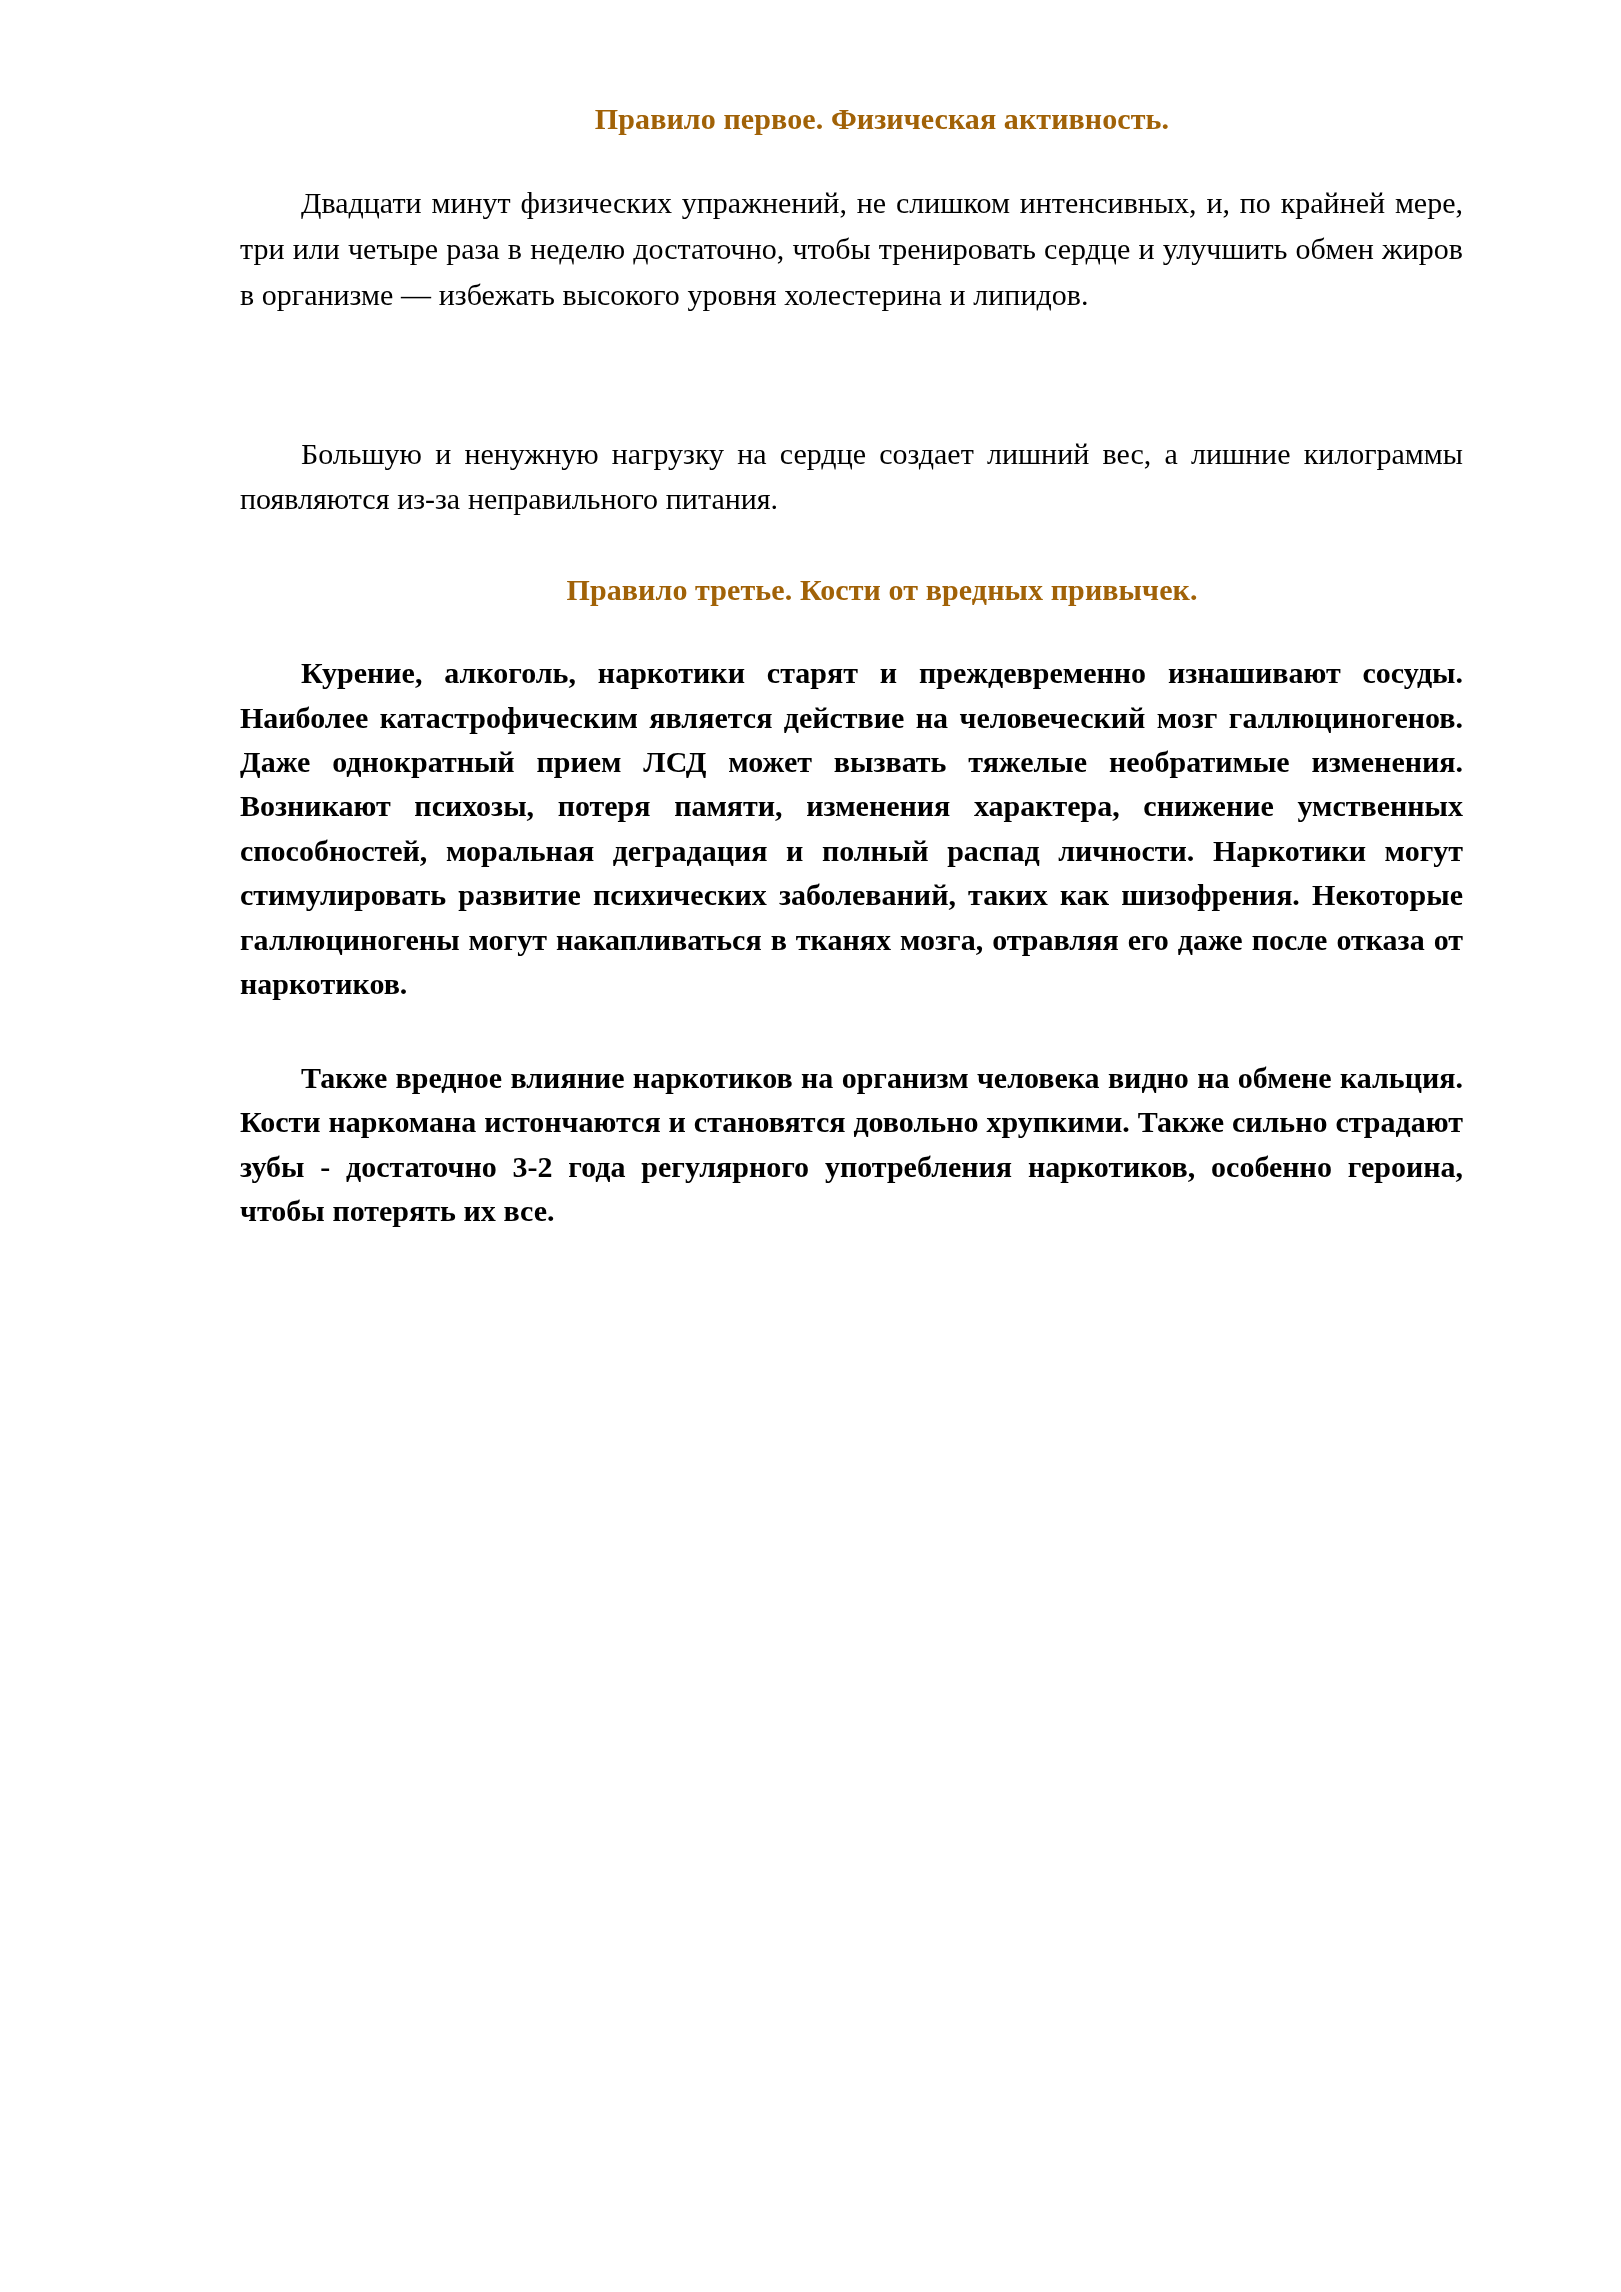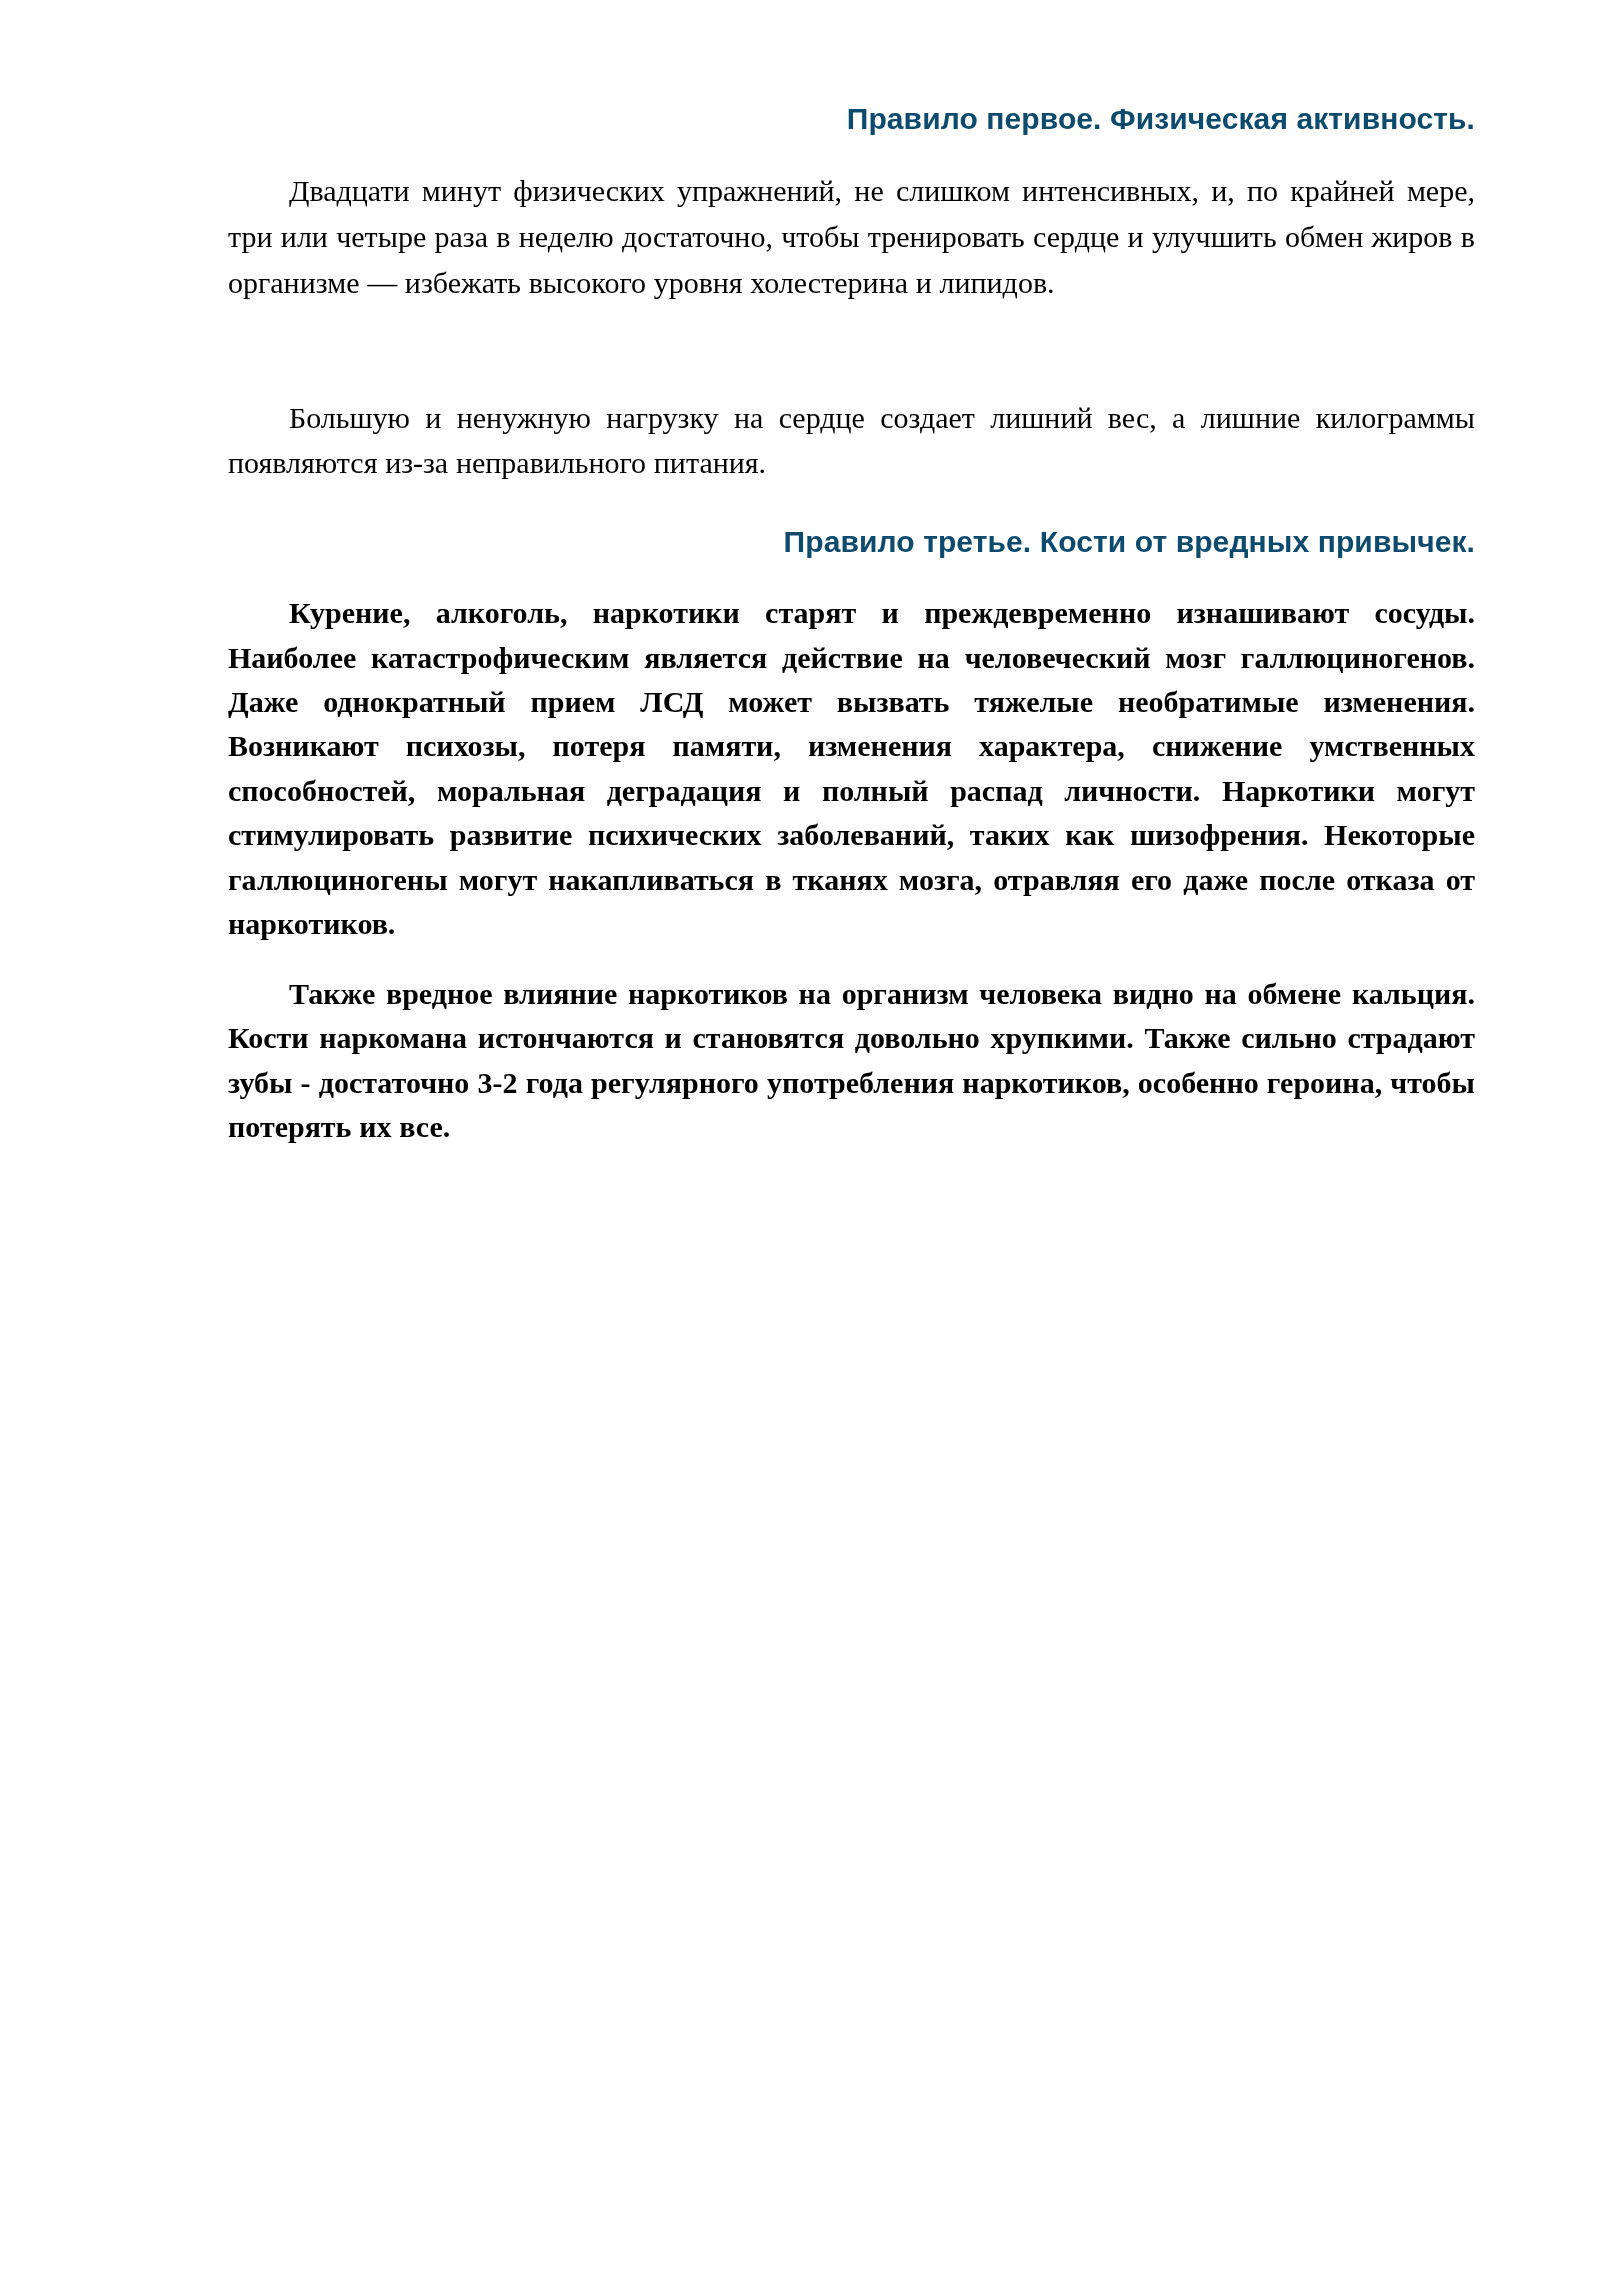--- a/index.html
+++ b/index.html
@@ -20,41 +20,41 @@
   }
 
   .content {
     position: absolute;
     left: 228px;
     top: 98px;
     width: 1247px;
   }
 
   .doc-heading {
-    font-family: Liberation Sans, sans-serif;
+    font-family: Liberation Serif, serif;
     font-weight: bold;
     font-size: 30px;
     line-height: 1.38;
-    color: #0c4a6e;
-    text-align: right;
+    color: #a16207;
+    text-align: center;
     text-indent: 61px;
     margin: 0;
     padding: 0;
     letter-spacing: 0.1px;
   }
 
   .doc-para {
     font-family: "Liberation Serif", "DejaVu Serif", serif;
     font-weight: normal;
     font-size: 30px;
     line-height: 1.52;
     color: #000000;
     text-align: justify;
     text-indent: 61px;
-    margin: 0;
+    margin: 12px;
     padding: 0;
     -webkit-hyphens: none;
     hyphens: none;
     word-spacing: 0.2px;
   }
 
   .doc-para.tight {
     line-height: 1.48;
     font-weight: bold;
   }

